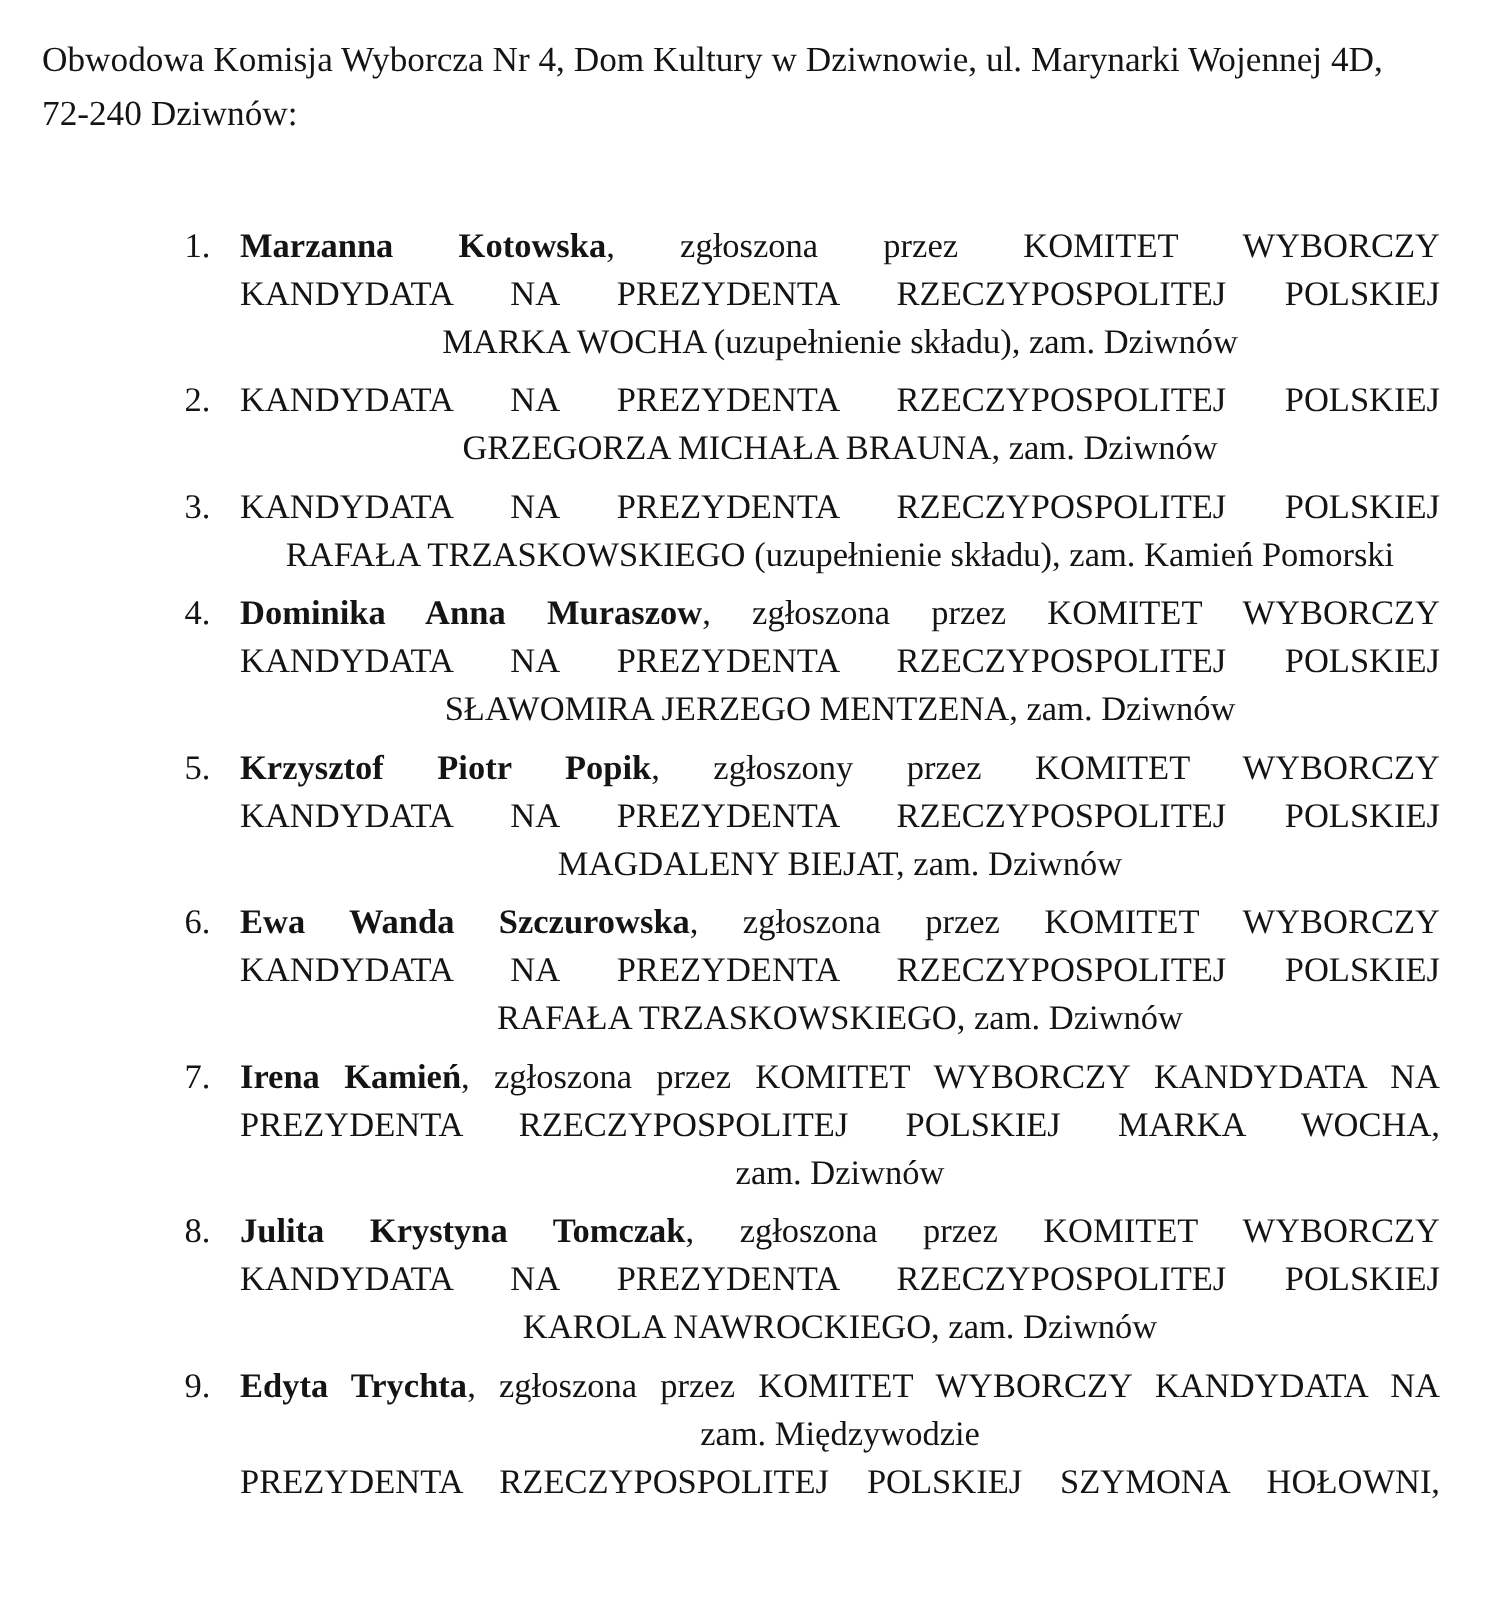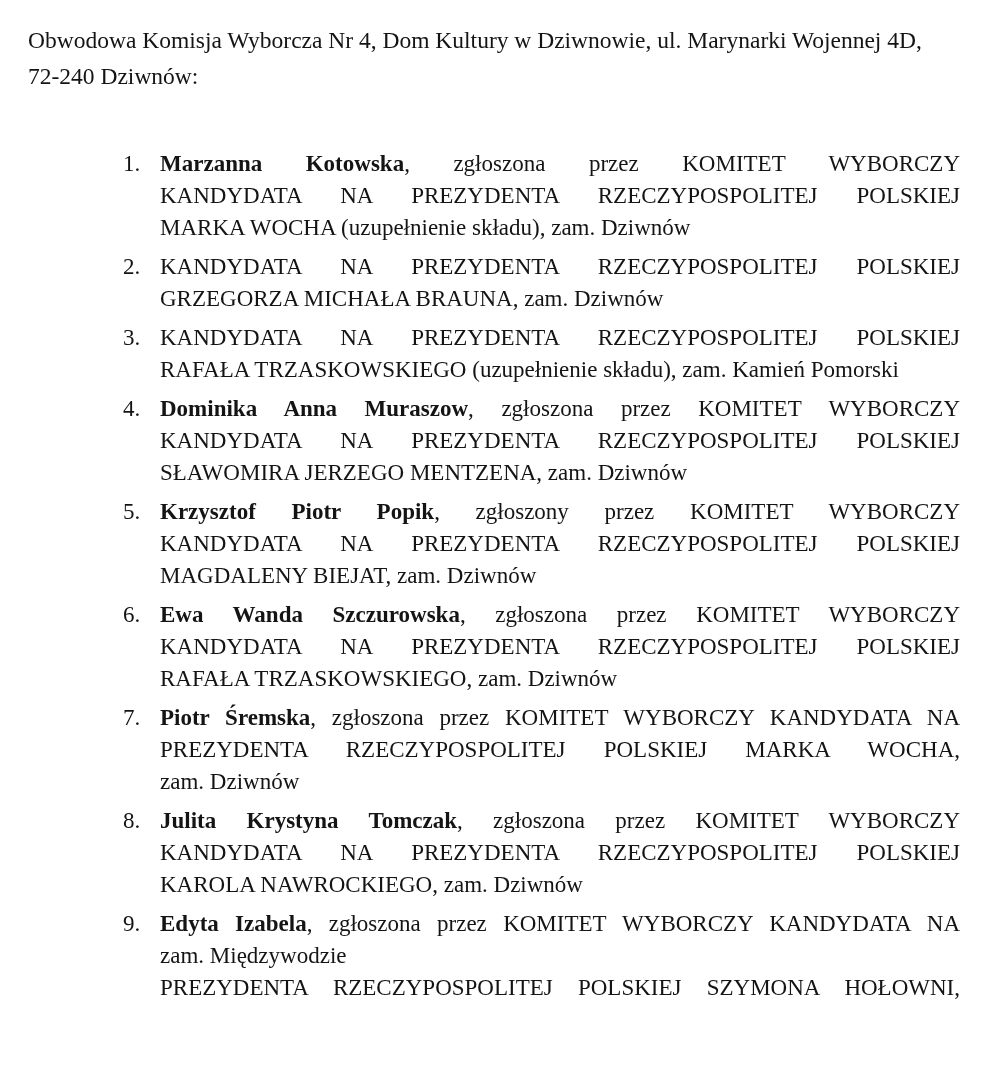--- a/index.html
+++ b/index.html
@@ -40,21 +40,21 @@
   }
   .member-number {
     flex: 0 0 37px;      
     white-space: nowrap;
   }
   .member-body {
     flex: 0 0 auto;
     width: 800px;        
   }
   .member-line {
-    text-align: left;
+    text-align: center;
   }
   .member-line.fill {
     text-align: justify;
     text-align-last: justify; 
   }
   .member-name {
     font-weight: bold;
   }
 </style>
 </head>
@@ -116,38 +116,38 @@
       <div class="member-body">
           <div class="member-line fill"><span class="member-name">Ewa Wanda Szczurowska</span>, zgłoszona przez KOMITET WYBORCZY</div>
           <div class="member-line fill">KANDYDATA NA PREZYDENTA RZECZYPOSPOLITEJ POLSKIEJ</div>
           <div class="member-line">RAFAŁA TRZASKOWSKIEGO, zam. Dziwnów</div>
         </div>
     </div>
 
     <div class="member-item">
       <span class="member-number">7.</span>
       <div class="member-body">
-          <div class="member-line fill"><span class="member-name">Piotr Śremska</span>, zgłoszona przez KOMITET WYBORCZY KANDYDATA NA</div>
+          <div class="member-line fill"><span class="member-name">Irena Kamień</span>, zgłoszona przez KOMITET WYBORCZY KANDYDATA NA</div>
           <div class="member-line fill">PREZYDENTA RZECZYPOSPOLITEJ POLSKIEJ MARKA WOCHA,</div>
           <div class="member-line">zam. Dziwnów</div>
         </div>
     </div>
 
     <div class="member-item">
       <span class="member-number">8.</span>
       <div class="member-body">
           <div class="member-line fill"><span class="member-name">Julita Krystyna Tomczak</span>, zgłoszona przez KOMITET WYBORCZY</div>
           <div class="member-line fill">KANDYDATA NA PREZYDENTA RZECZYPOSPOLITEJ POLSKIEJ</div>
           <div class="member-line">KAROLA NAWROCKIEGO, zam. Dziwnów</div>
         </div>
     </div>
 
     <div class="member-item">
       <span class="member-number">9.</span>
       <div class="member-body">
-          <div class="member-line fill"><span class="member-name">Edyta Izabela</span>, zgłoszona przez KOMITET WYBORCZY KANDYDATA NA</div>
+          <div class="member-line fill"><span class="member-name">Edyta Trychta</span>, zgłoszona przez KOMITET WYBORCZY KANDYDATA NA</div>
           <div class="member-line">zam. Międzywodzie</div>
           <div class="member-line fill">PREZYDENTA RZECZYPOSPOLITEJ POLSKIEJ SZYMONA HOŁOWNI,</div>
         </div>
     </div>
   </div>
 
 </div>
 
 </body></html>

